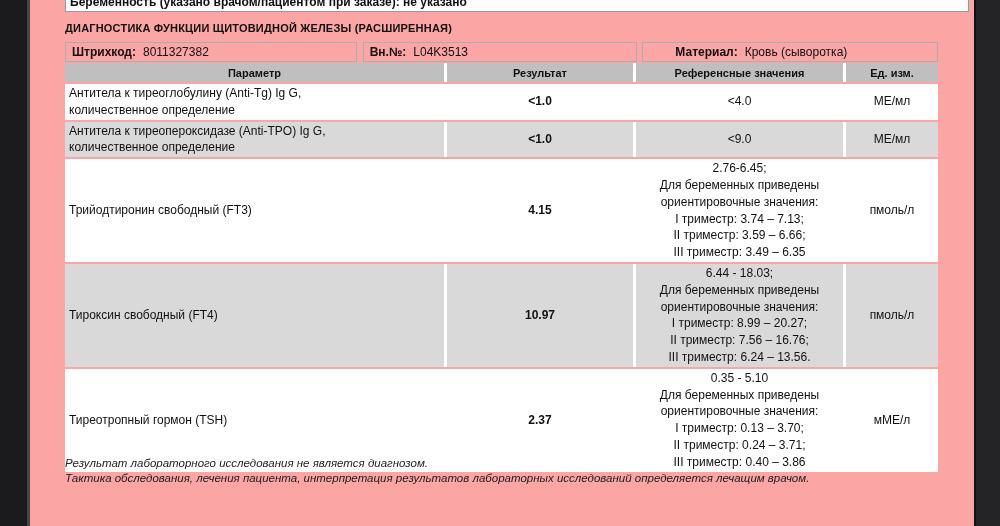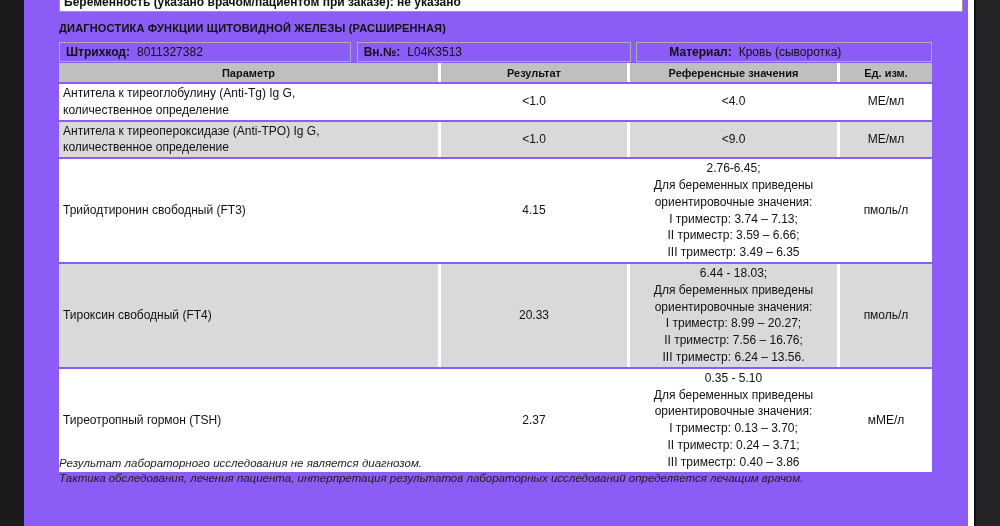--- a/index.html
+++ b/index.html
@@ -7,21 +7,21 @@
     width:1000px;height:526px;position:relative;overflow:hidden;
     background:#ffffff;
     font-family:"Liberation Sans", sans-serif;
     color:#111;
   }
   
   .left-bar{position:absolute;left:0;top:0;width:27px;height:526px;background:#1b1b1d;}
   .left-bar-edge{position:absolute;left:27px;top:0;width:3px;height:526px;background:#454547;}
   .right-bar{position:absolute;left:974px;top:0;width:26px;height:526px;background:#242426;border-left:2px solid #121214;box-sizing:border-box;}
   
-  .page{position:absolute;left:24px;top:0;width:944px;height:526px;background:#8b5cf6;overflow:hidden;}
+  .page{position:absolute;left:30px;top:0;width:944px;height:526px;background:#fca5a5;overflow:hidden;}
   .content{position:absolute;left:35px;top:0;width:906px;}
 
   .pregnancy-box{
     position:absolute;top:-9px;left:0;width:904px;height:21px;
     border:1px solid #9a9a9a;background:#fefefe;box-sizing:border-box;
     font-size:12px;font-weight:bold;padding:3px 4px 0 4px;white-space:nowrap;overflow:hidden;
   }
   .report-title{position:absolute;top:22px;left:0;font-size:11px;font-weight:bold;letter-spacing:.2px;}
 
   .info-row{position:absolute;top:42px;left:0;width:873px;display:flex;}
@@ -31,21 +31,21 @@
   }
   .info-box .lbl{font-weight:bold;margin-right:7px;}
   .info-barcode{width:292px;margin-right:6px;}
   .info-vn{width:275px;margin-right:5px;}
   .info-material{width:296px;padding-left:32px;}
 
   .table{position:absolute;top:63px;left:0;width:873px;font-size:12px;}
   .t-row{display:flex;margin-bottom:2px;}
   .cell{box-sizing:border-box;}
   .col-param{width:379px;}
-  .col-result{width:189px;border-left:3px solid #fff;}
+  .col-result{width:189px;border-left:3px solid #fff;font-weight:bold;}
   .col-ref{width:210px;border-left:3px solid #fff;}
   .col-unit{width:95px;border-left:3px solid #fff;}
 
   .header-row .cell{
     background:#bfbfbf;height:19px;font-weight:bold;font-size:11px;
     display:flex;align-items:center;justify-content:center;
   }
   .body-row{min-height:34px;}
   .body-row .cell{background:#fff;line-height:16.8px;}
   .body-row.shaded .cell{background:#d9d9d9;}
@@ -125,21 +125,21 @@
               <div>I триместр: 3.74 – 7.13;</div>
               <div>II триместр: 3.59 – 6.66;</div>
               <div>III триместр: 3.49 – 6.35</div>
             </div>
     <div class="cell col-unit cell-center">пмоль/л</div>
   </div>
           <div class="t-row body-row shaded">
     <div class="cell col-param cell-param">
               <div>Тироксин свободный (FT4)</div>
             </div>
-    <div class="cell col-result cell-center">20.33</div>
+    <div class="cell col-result cell-center">10.97</div>
     <div class="cell col-ref cell-ref">
               <div>6.44 - 18.03;</div>
               <div>Для беременных приведены</div>
               <div>ориентировочные значения:</div>
               <div>I триместр: 8.99 – 20.27;</div>
               <div>II триместр: 7.56 – 16.76;</div>
               <div>III триместр: 6.24 – 13.56.</div>
             </div>
     <div class="cell col-unit cell-center">пмоль/л</div>
   </div>

